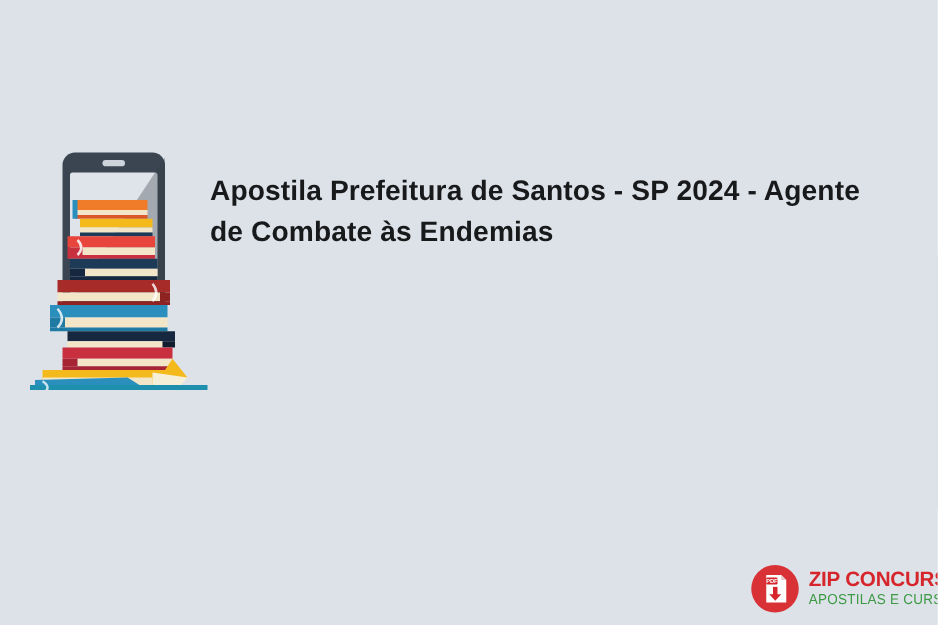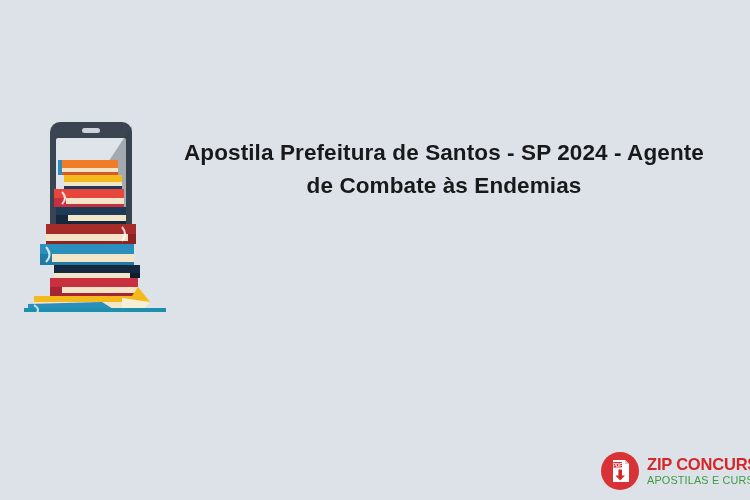--- a/index.html
+++ b/index.html
@@ -33,21 +33,21 @@
     width: 170px;
     height: 200px;
   }
 
   
   #title {
     position: absolute;
     left: 168px;
     top: 136px;
     width: 552px;
-    text-align: center;
+    text-align: left;
     font-family: "Liberation Sans", sans-serif;
     font-size: 22.5px;
     font-weight: bold;
     line-height: 33px;
     color: #18191b;
     letter-spacing: 0.1px;
   }
 
   
   #logo {

